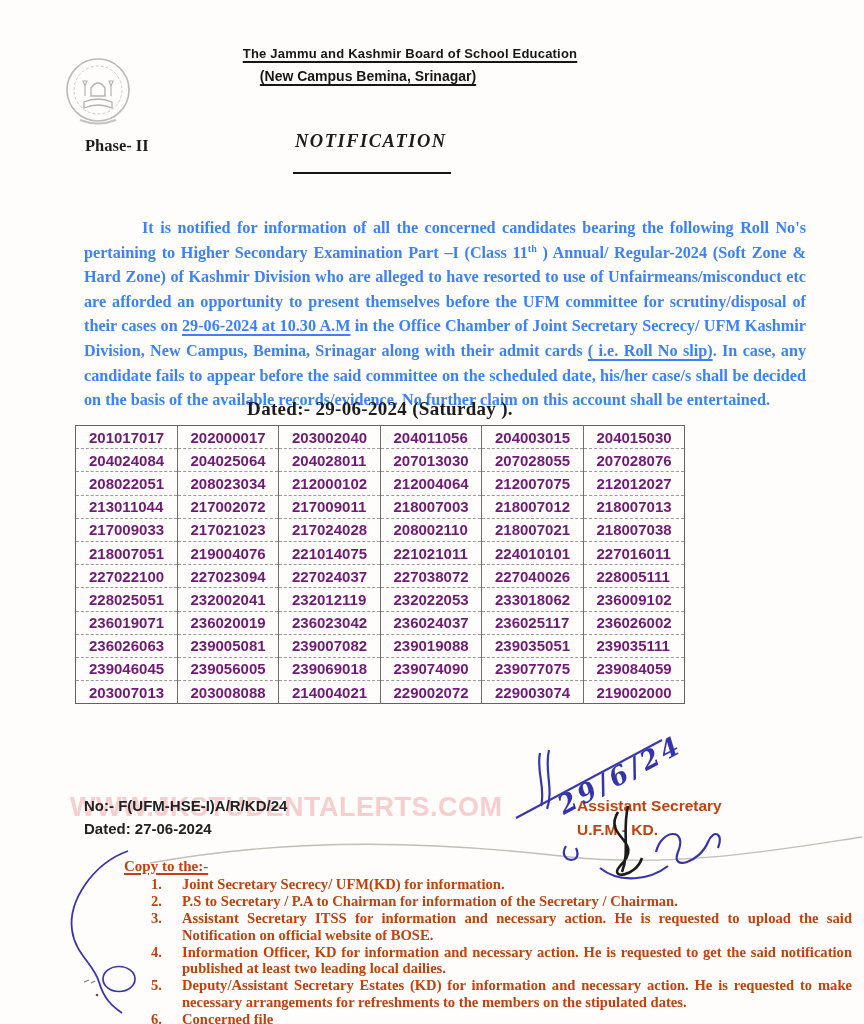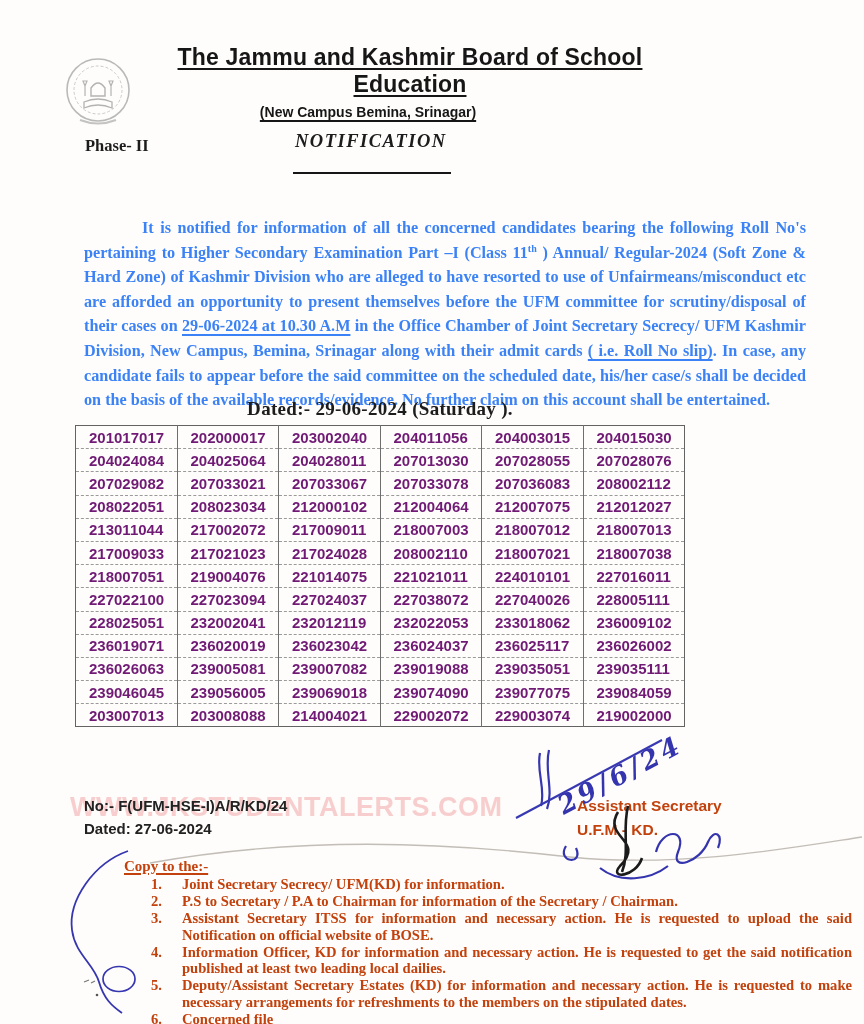--- a/index.html
+++ b/index.html
@@ -5,21 +5,21 @@
   html,body { margin:0; padding:0; background:#e8e8e8; }
   .page {
     position:relative; width:864px; height:1024px; margin:0 auto;
     background:#fefdfb; overflow:hidden; color:#1c1c1c;
     font-family:"Liberation Serif", serif;
   }
   
   .logo { position:absolute; left:58px; top:52px; width:80px; height:84px; opacity:.75; }
   .head-block { position:absolute; left:130px; top:44px; width:560px; text-align:center;
     font-family:"Liberation Sans", sans-serif; font-weight:700; color:#161616; }
-  .org-title { font-size:23px; display:inline-block; text-decoration:underline;
+  .org-title { font-size:13px; display:inline-block; text-decoration:underline;
     text-decoration-thickness:1.6px; text-underline-offset:3px; letter-spacing:.2px; }
   .org-campus { font-size:14px; display:block; margin-top:6px; transform:translateX(-42px);
     text-decoration:underline; text-decoration-thickness:1.6px; text-underline-offset:3px; }
   .phase { position:absolute; left:85px; top:136px; font-size:16.5px; font-weight:700; }
   .notif-title { position:absolute; left:293px; top:131px; font-size:18.5px; font-weight:700;
     font-style:italic; letter-spacing:1.5px; border-bottom:2.2px solid #161616; padding:0 4px 20px 2px; }
   
   .notice { position:absolute; left:84px; top:180px; width:722px;
     font-size:16.2px; line-height:24.6px; font-weight:700; text-align:justify;
     text-indent:58px; color:#3b82f6;margin-top:36px; }
@@ -94,28 +94,20 @@
         </tr>
         <tr>
           <td>204024084</td>
           <td>204025064</td>
           <td>204028011</td>
           <td>207013030</td>
           <td>207028055</td>
           <td>207028076</td>
         </tr>
         <tr>
-          <td>207029082</td>
-          <td>207033021</td>
-          <td>207033067</td>
-          <td>207033078</td>
-          <td>207036083</td>
-          <td>208002112</td>
-        </tr>
-        <tr>
           <td>208022051</td>
           <td>208023034</td>
           <td>212000102</td>
           <td>212004064</td>
           <td>212007075</td>
           <td>212012027</td>
         </tr>
         <tr>
           <td>213011044</td>
           <td>217002072</td>

